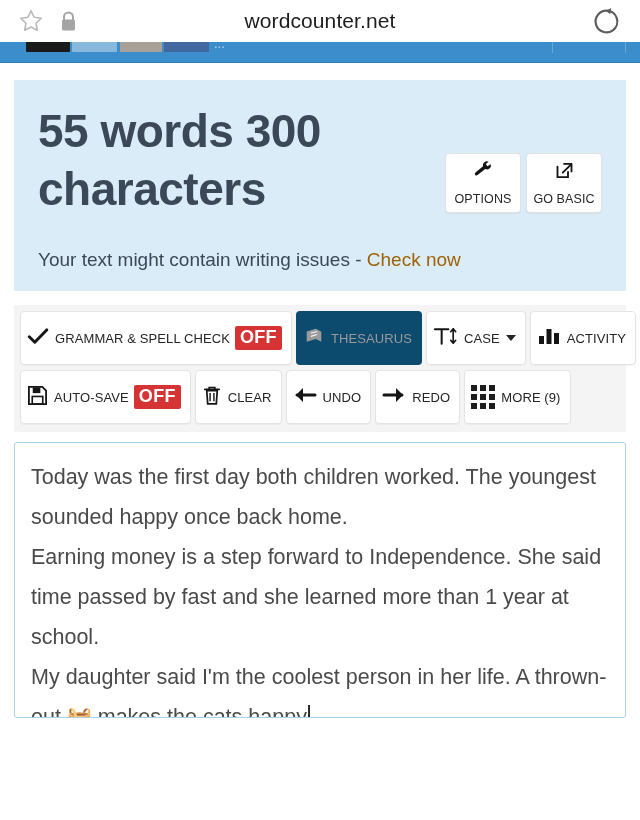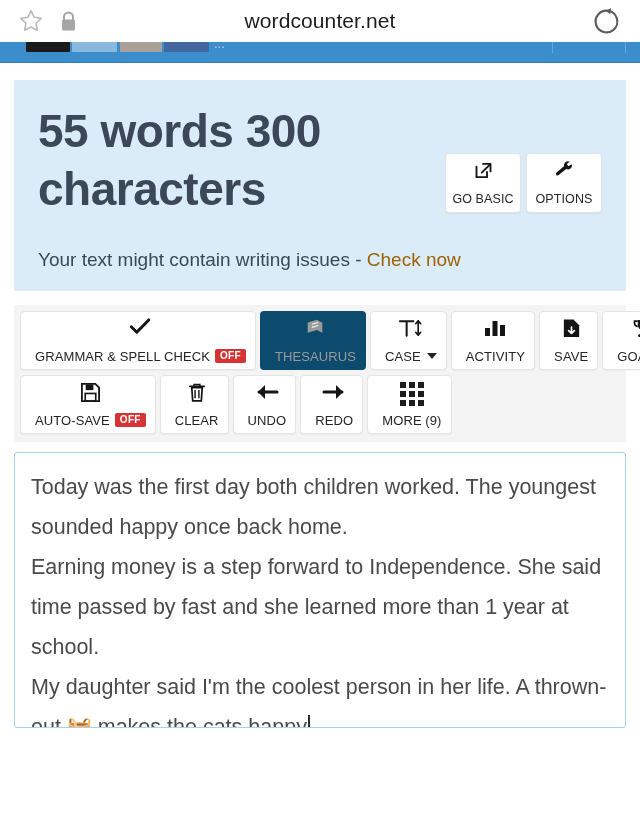--- a/index.html
+++ b/index.html
@@ -163,24 +163,24 @@
   .toolrow {
     display: flex;
     gap: 4px;
   }
   .toolrow + .toolrow { margin-top: 5px; }
   .tool {
     background: #ffffff;
     border: 1px solid #e4e4e4;
     border-radius: 4px;
     min-height: 54px;
-    padding: 6px 9px 5px 14px;
-    box-sizing: border-box;
-    display: flex;
-    flex-direction: column;
+    padding: 6px 9px 5px 6px;
+    box-sizing: border-box;
+    display: flex;
+    flex-direction: row;
     align-items: center;
     justify-content: space-between;
     gap: 6px;
     cursor: pointer;
     box-shadow: 0 1px 1px rgba(0,0,0,.04);
   }
   .tool.flat {
     background: #0c4a6e;
     border-color: transparent;
     box-shadow: none;
@@ -195,21 +195,21 @@
     align-items: center;
     gap: 5px;
   }
   .tool.flat .tlabel { color: #9a9a9a; }
   .tool.flat svg path,
   .tool.flat svg rect,
   .tool.flat svg polygon { fill: #9a9a9a; }
   .badge-off {
     background: #d63434;
     color: #ffffff;
-    font-size: 10px;
+    font-size: 18px;
     font-weight: bold;
     padding: 1px 5px 2px 5px;
     border-radius: 2px;
     letter-spacing: .3px;
   }
   .caret {
     width: 0; height: 0;
     border-left: 5px solid transparent;
     border-right: 5px solid transparent;
     border-top: 6px solid #252525;
@@ -296,35 +296,35 @@
 </div>
 
 <div class="page">
 
   <div class="summary-panel">
     <h1 class="count-title">55 words 300 characters</h1>
 
     <div class="panel-actions">
       <div class="panel-btn">
         <span>
+          <svg width="22" height="21" viewBox="0 0 24 24">
+            <path d="M20.2 4.2a4.6 4.6 0 01-5.9 5.9L6.4 17.9a1.9 1.9 0 11-2.7-2.7l7.8-7.9a4.6 4.6 0 015.9-5.9l-3 3 2.1 2.1 3-2.1z" fill="#151515" transform="rotate(6 12 12)"></path>
+          </svg>
+        </span>
+        <span class="lbl">OPTIONS</span>
+      </div>
+      <div class="panel-btn">
+        <span>
           <svg width="21" height="21" viewBox="0 0 24 24">
             <path d="M4 7.5v12h12v-6" fill="none" stroke="#151515" stroke-width="2.1" stroke-linecap="round"></path>
             <path d="M11.5 4.5H20v8.5" fill="none" stroke="#151515" stroke-width="2.1" stroke-linecap="round" stroke-linejoin="round"></path>
             <path d="M19.3 5.2L10 14.5" fill="none" stroke="#151515" stroke-width="2.1" stroke-linecap="round"></path>
           </svg>
         </span>
         <span class="lbl">GO BASIC</span>
-      </div>
-      <div class="panel-btn">
-        <span>
-          <svg width="22" height="21" viewBox="0 0 24 24">
-            <path d="M20.2 4.2a4.6 4.6 0 01-5.9 5.9L6.4 17.9a1.9 1.9 0 11-2.7-2.7l7.8-7.9a4.6 4.6 0 015.9-5.9l-3 3 2.1 2.1 3-2.1z" fill="#151515" transform="rotate(6 12 12)"></path>
-          </svg>
-        </span>
-        <span class="lbl">OPTIONS</span>
       </div>
     </div>
 
     <div class="issues-line">
       <span>Your text might contain writing issues - </span><a href="#">Check now</a>
     </div>
   </div>
 
   <div class="toolbar">
 

